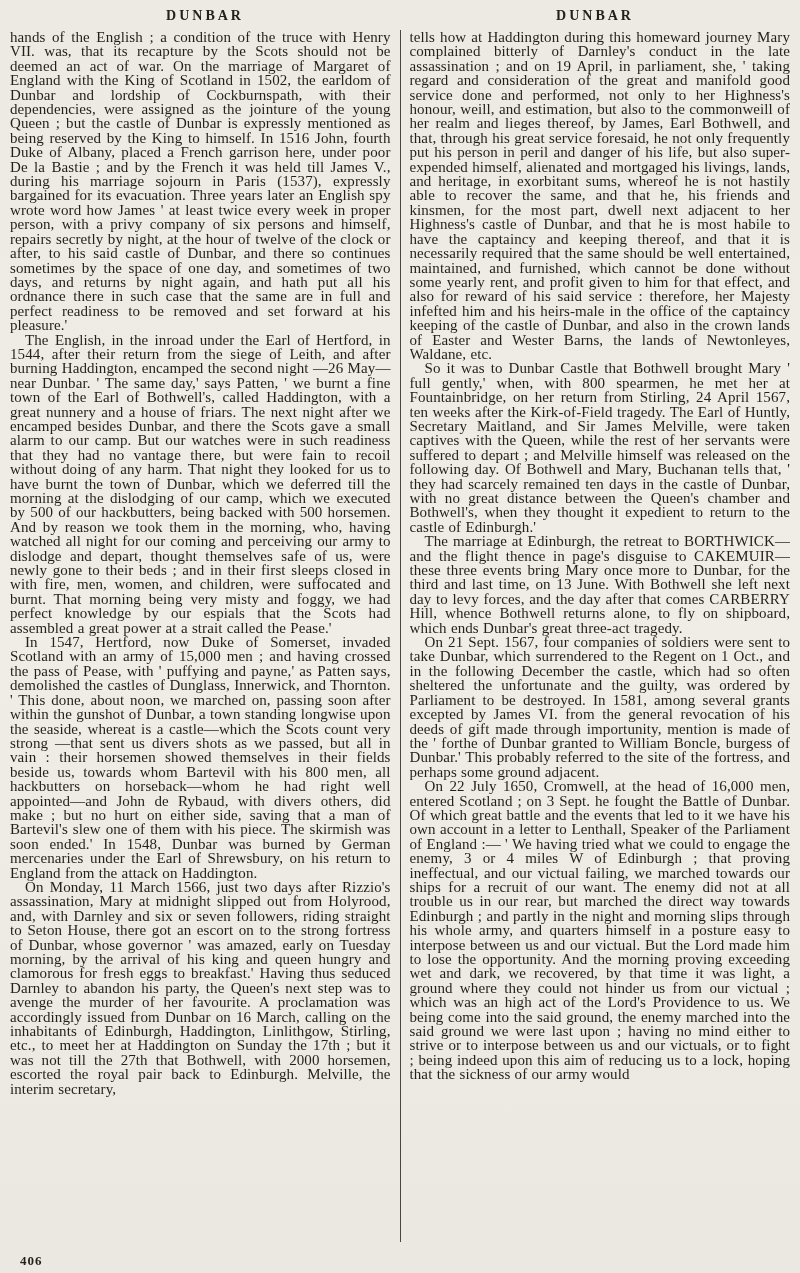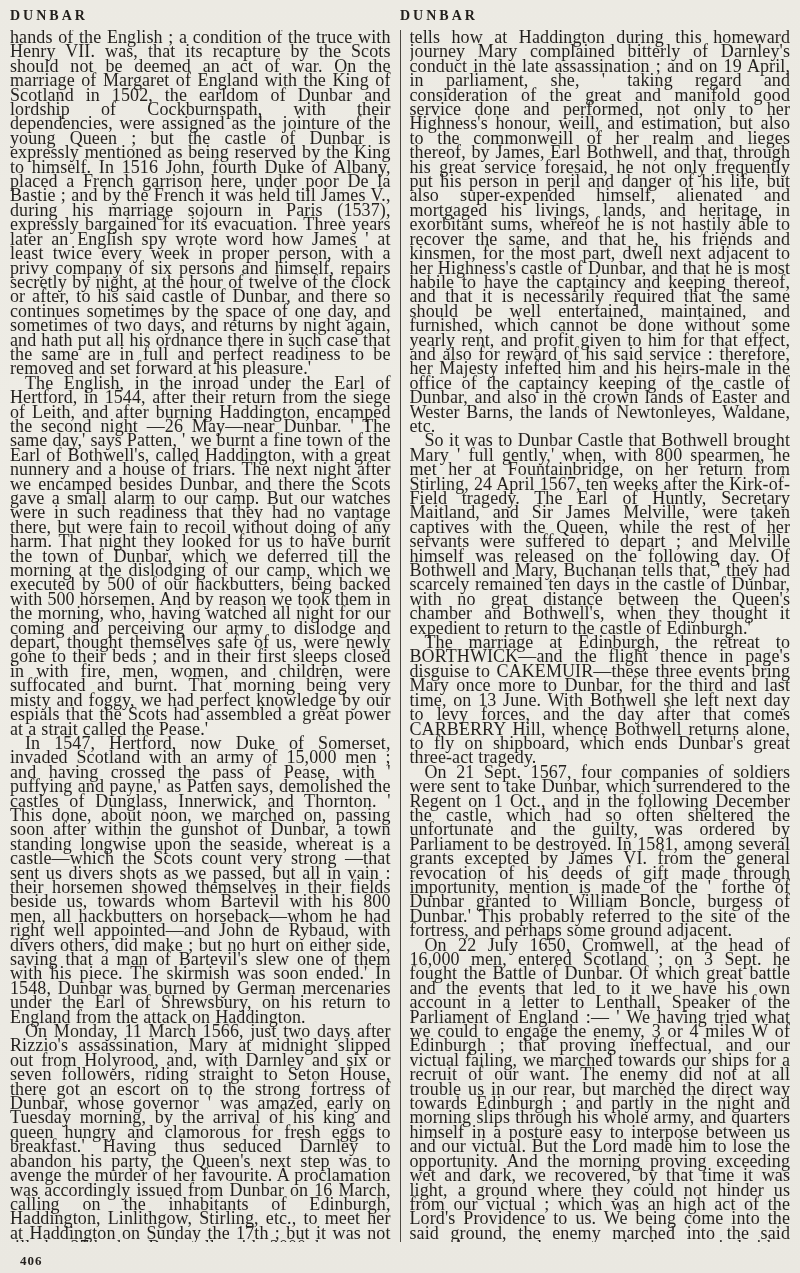--- a/index.html
+++ b/index.html
@@ -14,36 +14,36 @@
     width: 800px; height: 1273px;
     box-sizing: border-box;
     background: #edebe4;
     background-image: linear-gradient(180deg, #eceae3 0%, #efede6 50%, #eae8e1 100%);
     color: #221f1c;
     padding: 6px 10px 4px 10px;
   }
   .running-heads { display: flex; }
   .running-head {
     flex: 1;
-    text-align: left;
+    text-align: center;
     font-weight: bold;
     font-size: 14px;
     letter-spacing: 3px;
     padding: 2px 0 6px 0;
   }
   .columns {
     display: flex;
     align-items: stretch;
     height: 1212px;
     overflow: hidden;
   }
   .column {
     flex: 1;
     text-align: justify;
-    font-size: 18px;
+    font-size: 15px;
     line-height: 14.4px;
     overflow: hidden;
     letter-spacing: 0.1px;
     word-spacing: 0.4px;
   }
   .column p { margin: 0; text-indent: 15px; }
   .column p.no-indent { text-indent: 0; }
   .divider {
     width: 1px;
     background: #4a463f;

